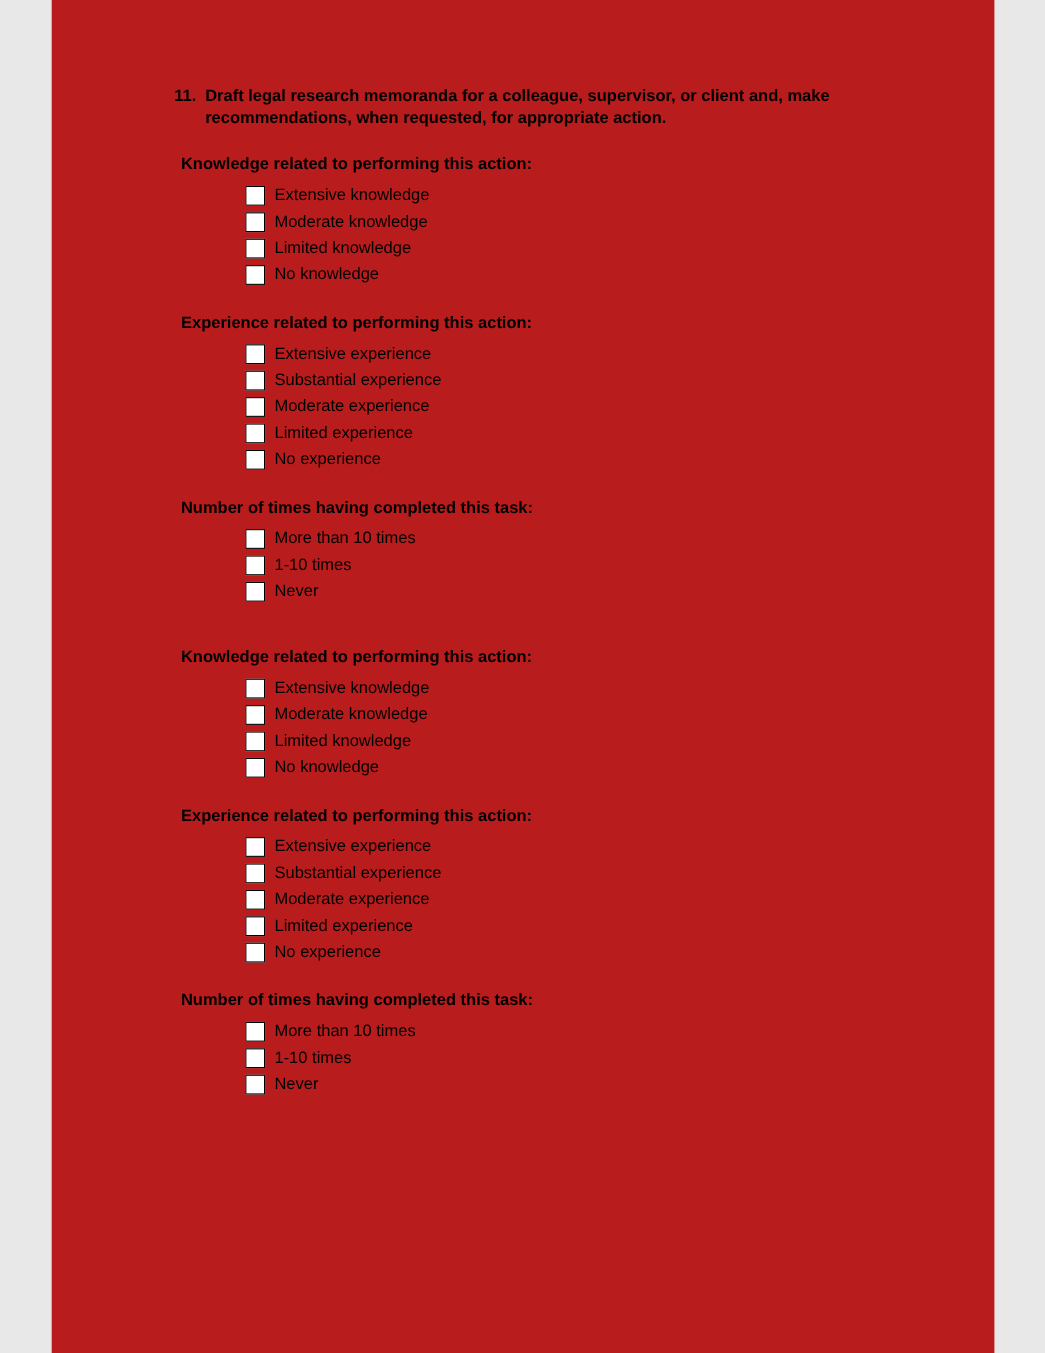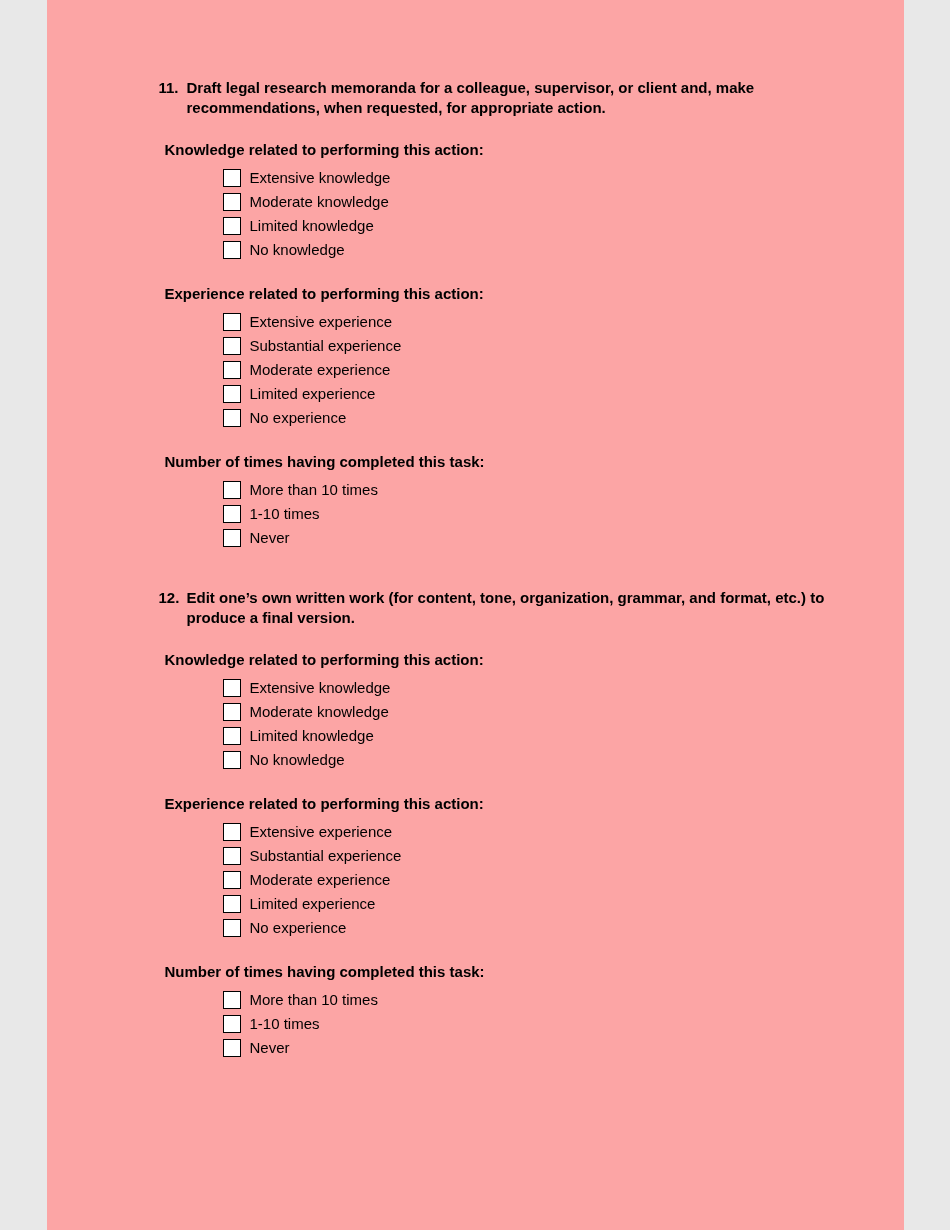--- a/index.html
+++ b/index.html
@@ -1,20 +1,20 @@
 <!DOCTYPE html>
 <html><head>
 <meta charset="utf-8">
 <style>
   html, body { margin: 0; padding: 0; background: #e8e8e8; }
   .page {
     width: 857px;
     height: 1230px;
     margin: 0 auto;
-    background: #fca5a5;
+    background: #b91c1c;
     position: relative;
     font-family: "Liberation Sans", sans-serif;
     font-size: 15px;
     color: #000000;
     overflow: hidden;
   }
   .content {
     position: absolute;
     top: 78px;
     left: 112px;
@@ -128,24 +128,20 @@
           <span class="option-label">1-10 times</span>
         </div>
         <div class="option">
           <span class="cb"></span>
           <span class="option-label">Never</span>
         </div>
       </div>
     </div>
 
     <div class="question">
-      <div class="q-title">
-        <span class="q-num">12.</span>
-        <span class="q-text">Edit one’s own written work (for content, tone, organization, grammar, and format, etc.) to produce a final version.</span>
-      </div>
 
       <div class="section">
         <div class="section-heading">Knowledge related to performing this action:</div>
         <div class="option">
           <span class="cb"></span>
           <span class="option-label">Extensive knowledge</span>
         </div>
         <div class="option">
           <span class="cb"></span>
           <span class="option-label">Moderate knowledge</span>

